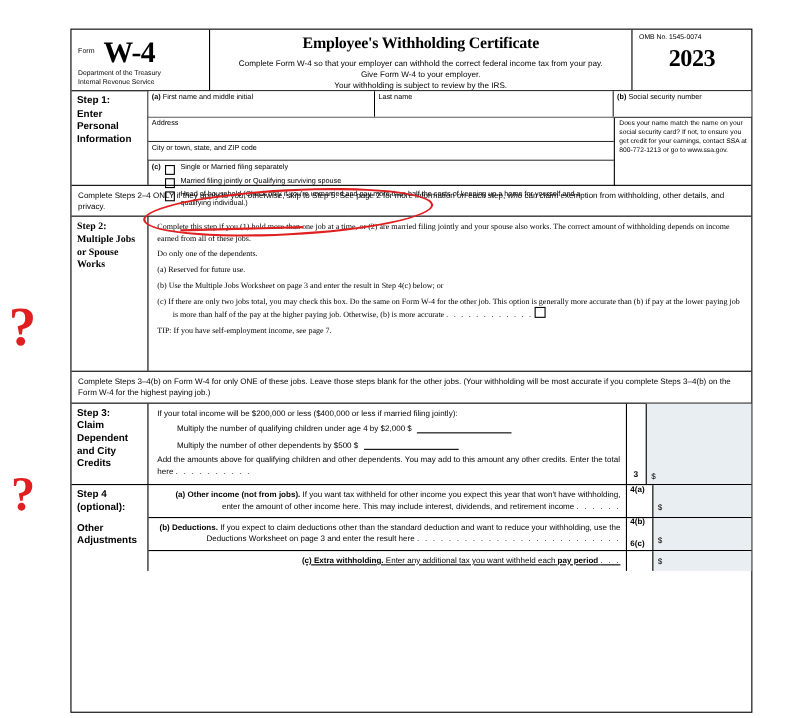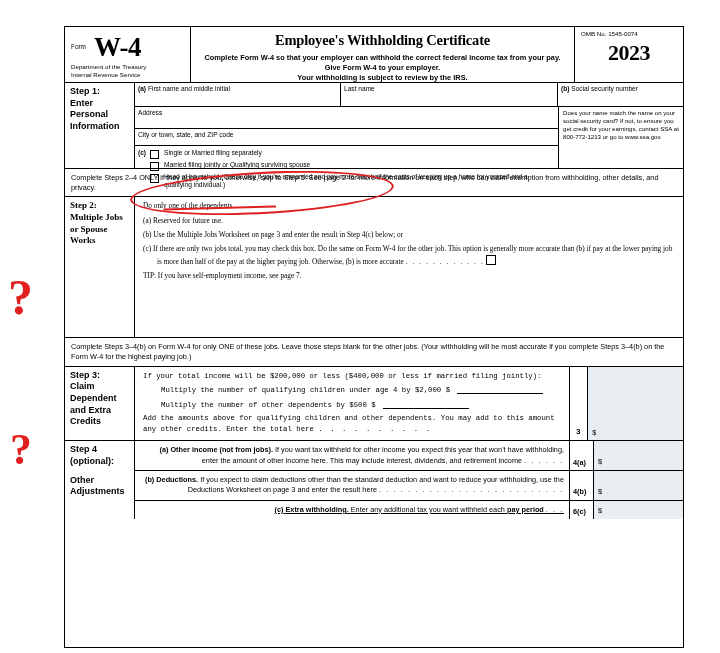--- a/index.html
+++ b/index.html
@@ -78,21 +78,21 @@
     box-sizing: border-box;
   }
   .hdr-title {
     font-size: 14.5px;
     font-weight: bold;
     font-family: "Liberation Serif", serif;
     letter-spacing: -0.2px;
   }
   .hdr-sub {
     font-size: 7.4px;
-    font-weight: bold;
+    font-weight: normal;
     margin-top: 4px;
     line-height: 1.35;
   }
   .hdr-right {
     width: 108px;
     box-sizing: border-box;
     padding: 3px 4px;
     text-align: center;
     position: relative;
   }
@@ -228,21 +228,20 @@
     width: 8px;
     height: 8px;
     border: 1px solid #000;
     vertical-align: -1px;
   }
   
   .s3 { border-bottom: 1.6px solid #000; }
   .s3-body {
     flex: 1;
     display: flex;
-    font-family: Liberation Mono, monospace;
   }
   .s3-main {
     flex: 1;
     padding: 4px 4px 3px 8px;
     font-size: 7.3px;
     line-height: 1.45;
     position: relative;
   }
   .s3-main .line { margin-bottom: 3px; }
   .s3-main .indent { padding-left: 18px; }
@@ -300,21 +299,21 @@
   }
   .s4-text b { font-weight: bold; }
   .s4-num {
     width: 24px;
     border-left: 1px solid #000;
     box-sizing: border-box;
     font-weight: bold;
     font-size: 7.3px;
     position: relative;
   }
-  .s4-num .n { position: absolute; bottom: 3px; left: 3px; }
+  .s4-num .n { position: absolute; bottom: 21px; left: 3px; }
   .s4-amt {
     width: 90px;
     border-left: 1px solid #000;
     box-sizing: border-box;
     background: #e9eef3;
     position: relative;
   }
   .s4-amt .dollar {
     position: absolute;
     bottom: 3px;
@@ -437,40 +436,41 @@
     <div class="note-row">Complete Steps 2–4 ONLY if they apply to you; otherwise, skip to Step 5. See page 2 for more information on each step, who can claim exemption from withholding, other details, and privacy.</div>
 
     <div class="row s2">
       <div class="step-label">
         <div>Step 2:</div>
         <div class="small">Multiple Jobs</div>
         <div class="small">or Spouse</div>
         <div class="small">Works</div>
       </div>
       <div class="s2-body">
+        <p>Complete this step if you (1) hold more than one job at a time, or (2) are married filing jointly and your spouse also works. The correct amount of withholding depends on income earned from all of these jobs.</p>
         <p>Do only one of the dependents.</p>
         <p class="ind">(a)  Reserved for future use.</p>
         <p class="ind">(b)  Use the Multiple Jobs Worksheet on page 3 and enter the result in Step 4(c) below; or</p>
         <p class="ind">
           <span>(c)  If there are only two jobs total, you may check this box. Do the same on Form W-4 for the other job. This option is generally more accurate than (b) if pay at the lower paying job is more than half of the pay at the higher paying job. Otherwise, (b) is more accurate</span>
           <span class="dots">. . . . . . . . . . . .</span>
           <span class="smallbox"></span>
         </p>
         <p>TIP: If you have self-employment income, see page 7.</p>
       </div>
     </div>
 
     <div class="note-row">Complete Steps 3–4(b) on Form W-4 for only ONE of these jobs. Leave those steps blank for the other jobs. (Your withholding will be most accurate if you complete Steps 3–4(b) on the Form W-4 for the highest paying job.)</div>
 
     <div class="row s3">
       <div class="step-label">
         <div>Step 3:</div>
         <div class="small">Claim</div>
         <div class="small">Dependent</div>
-        <div class="small">and Extra</div>
+        <div class="small">and City</div>
         <div class="small">Credits</div>
       </div>
       <div class="s3-body">
         <div class="s3-main">
           <div class="line">If your total income will be $200,000 or less ($400,000 or less if married filing jointly):</div>
           <div class="line indent">
             <span>Multiply the number of qualifying children under age 4 by $2,000</span>
             <span>$</span>
             <span class="blank-u"></span>
           </div>

